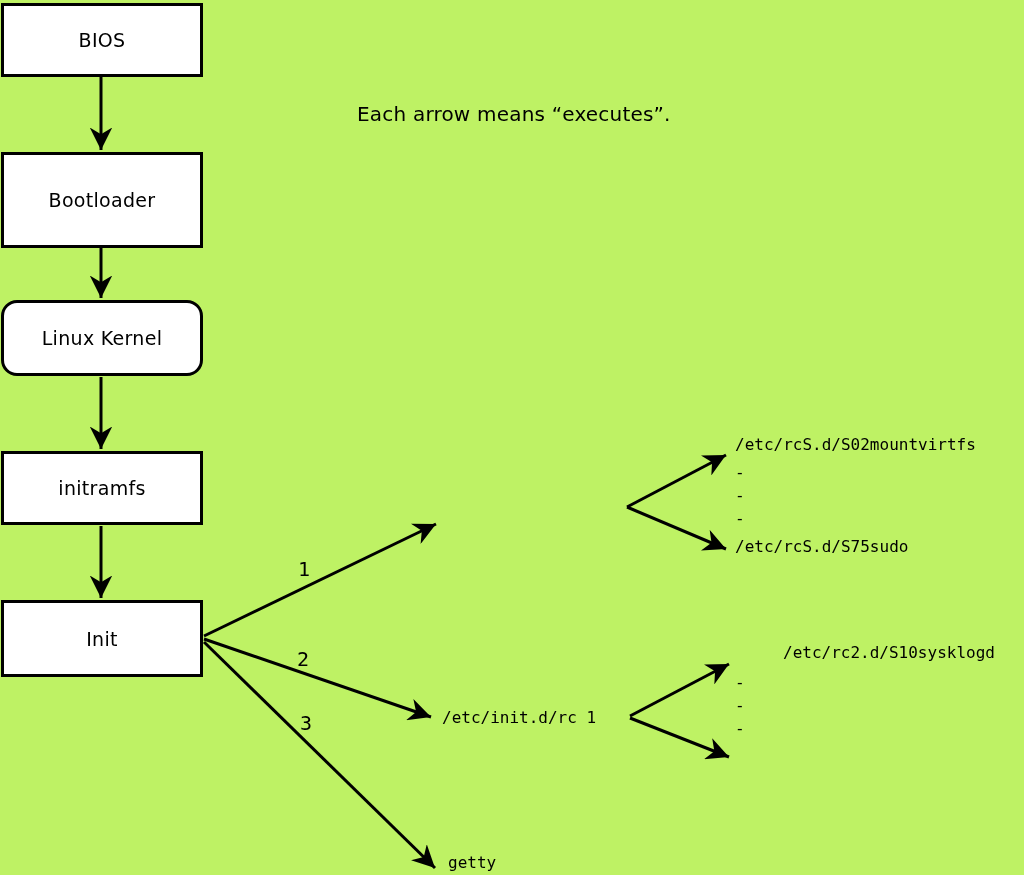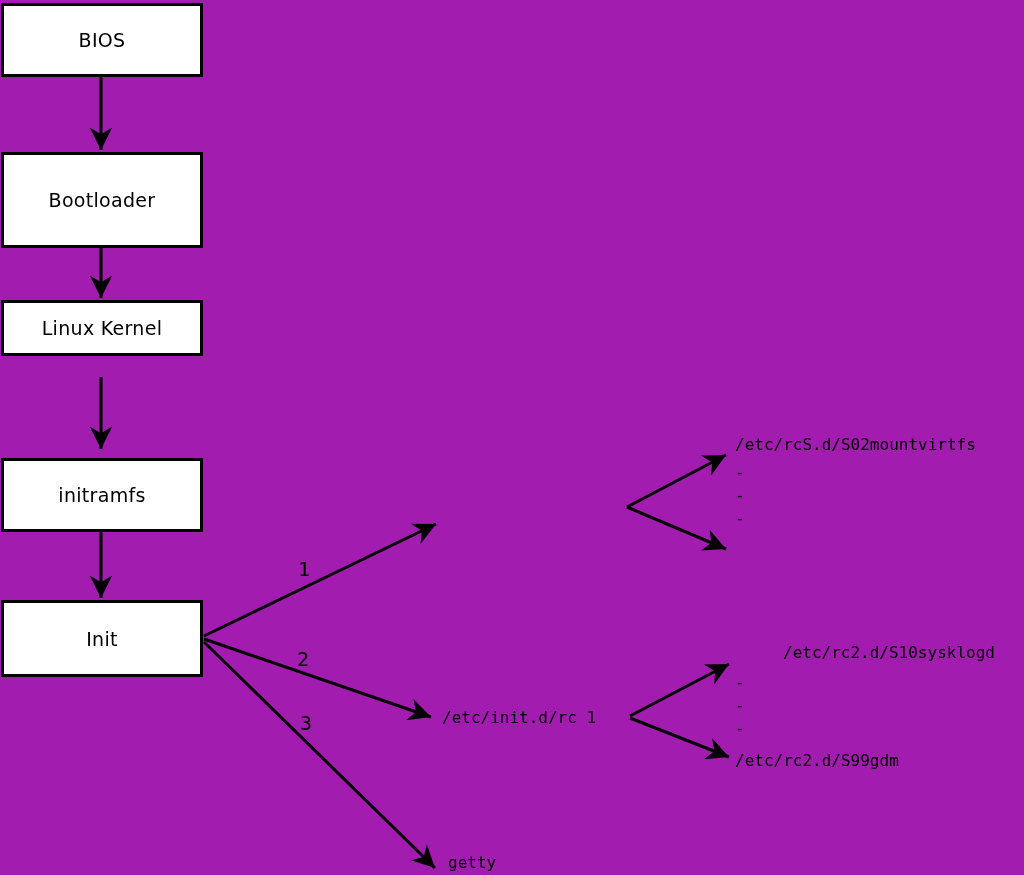--- a/index.html
+++ b/index.html
@@ -1,20 +1,20 @@
 <!DOCTYPE html>
 <html><head>
 <meta charset="utf-8">
 <style>
   html, body { margin: 0; padding: 0; background: #ffffff; }
   .canvas {
     position: relative;
     width: 1024px;
     height: 875px;
-    background: #a21caf;
+    background: #bef264;
     color: #000000;
     font-family: "DejaVu Sans", sans-serif;
     overflow: hidden;
   }
   svg.arrows {
     position: absolute;
     left: 0; top: 0;
     width: 1024px; height: 875px;
   }
   .stage-box {
@@ -25,22 +25,22 @@
     border: 3px solid #000000;
     background: #ffffff;
     display: flex;
     align-items: center;
     justify-content: center;
     font-size: 19px;
     letter-spacing: 0.3px;
   }
   .box-bios       { top: 3px;   height: 74px; }
   .box-bootloader { top: 152px; height: 96px; }
-  .box-kernel     { top: 300px; height: 56px; }
-  .box-initramfs  { top: 451px; height: 74px; margin-top: 7px; }
+  .box-kernel     { top: 300px; height: 76px; border-radius: 16px; }
+  .box-initramfs  { top: 451px; height: 74px; }
   .box-init       { top: 600px; height: 77px; }
   .note {
     position: absolute;
     left: 357px;
     top: 102px;
     font-size: 20px;
     letter-spacing: 0.2px;
   }
   .mono {
     position: absolute;
@@ -110,32 +110,33 @@
   <div class="stage-box box-kernel">
     <span>Linux Kernel</span>
   </div>
   <div class="stage-box box-initramfs">
     <span>initramfs</span>
   </div>
   <div class="stage-box box-init">
     <span>Init</span>
   </div>
 
+  <div class="note">Each arrow means “executes”.</div>
 
   <div class="fan-label l-1">1</div>
   <div class="fan-label l-2">2</div>
   <div class="fan-label l-3">3</div>
 
   <div class="mono t-rc2">/etc/init.d/rc 1</div>
   <div class="mono t-getty">getty</div>
 
   <div class="mono t-s02">/etc/rcS.d/S02mountvirtfs</div>
   <div class="mono t-dash-a1">-</div>
   <div class="mono t-dash-a2">-</div>
   <div class="mono t-dash-a3">-</div>
+  <div class="mono t-s75">/etc/rcS.d/S75sudo</div>
 
   <div class="mono t-s10">/etc/rc2.d/S10sysklogd</div>
   <div class="mono t-dash-b1">-</div>
   <div class="mono t-dash-b2">-</div>
   <div class="mono t-dash-b3">-</div>
-  <div class="mono t-s99">/etc/rc2.d/S99gdm</div>
 
 </div>
 
 </body></html>

